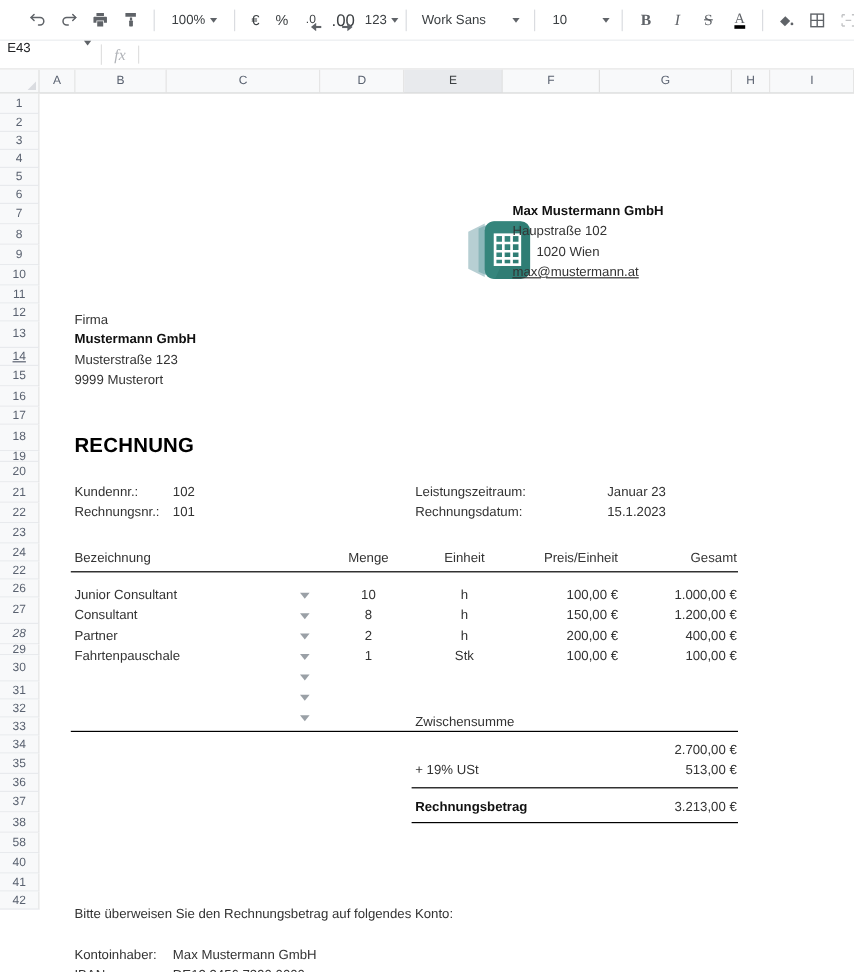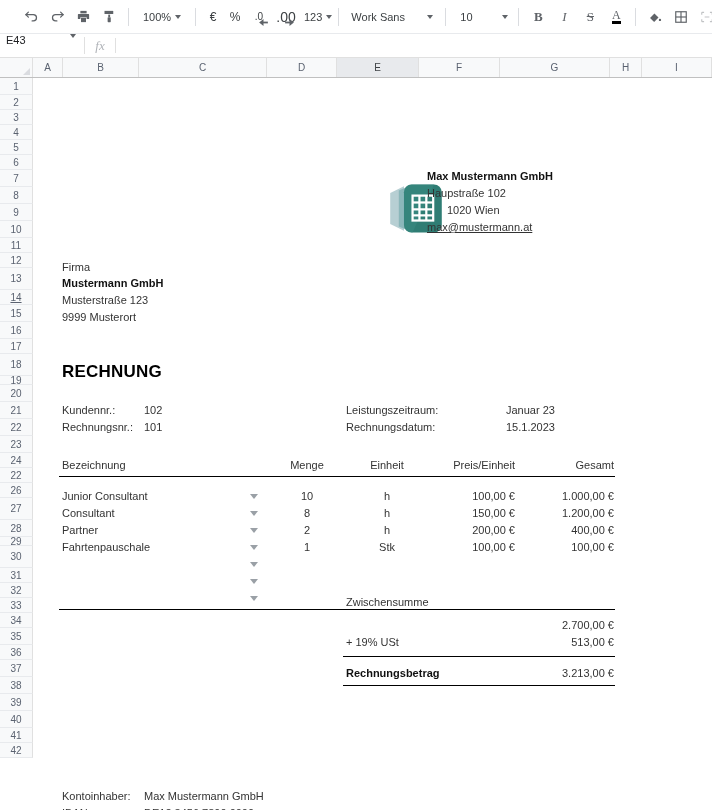--- a/index.html
+++ b/index.html
@@ -351,32 +351,32 @@
         <div class="rh" style="height: 22px;">18</div>
         <div class="rh" style="height: 9px;">19</div>
         <div class="rh" style="height: 17px;">20</div>
         <div class="rh" style="height: 17px;">21</div>
         <div class="rh" style="height: 17px;">22</div>
         <div class="rh" style="height: 17px; text-align: right;">23</div>
         <div class="rh" style="height: 15px;">24</div>
         <div class="rh" style="height: 15px;">22</div>
         <div class="rh" style="height: 15px;">26</div>
         <div class="rh" style="height: 22px;">27</div>
-        <div class="rh" style="height: 17px;">28</div>
+        <div class="rh" style="height: 17px; font-style: italic;">28</div>
         <div class="rh" style="height: 9px;">29</div>
         <div class="rh" style="height: 22px;">30</div>
         <div class="rh" style="height: 15px;">31</div>
         <div class="rh" style="height: 15px;">32</div>
         <div class="rh" style="height: 15px;">33</div>
         <div class="rh" style="height: 15px;">34</div>
         <div class="rh" style="height: 17px;">35</div>
         <div class="rh" style="height: 15px;">36</div>
         <div class="rh" style="height: 17px;">37</div>
         <div class="rh" style="height: 17px;">38</div>
-        <div class="rh" style="height: 17px;">39</div>
+        <div class="rh" style="height: 17px;">58</div>
         <div class="rh" style="height: 17px;">40</div>
         <div class="rh" style="height: 15px;">41</div>
         <div class="rh" style="height: 15px;">42</div>
       </div>
     <div id="sheet">
 
       <div id="doc">
 
         <svg id="logo" viewBox="0 0 72 64">
           <path d="M6 14 L22 6 L22 58 L6 50 Z" fill="#9fbfc4" opacity="0.75"></path>
@@ -457,20 +457,21 @@
 
         <div class="abs" style="left:313px; top:518px;">Zwischensumme</div>
         <div class="abs r" style="left:466px; top:541px; width:115px;">2.700,00 €</div>
         <div class="abs" style="left:313px; top:558px;">+ 19% USt</div>
         <div class="abs r" style="left:466px; top:558px; width:115px;">513,00 €</div>
         <div class="hr" style="left:310px; top:578px; width:272px;"></div>
         <div class="abs b" style="left:313px; top:589px;">Rechnungsbetrag</div>
         <div class="abs r" style="left:466px; top:589px; width:115px;">3.213,00 €</div>
         <div class="hr" style="left:310px; top:607px; width:272px;"></div>
 
+        <div class="abs" style="left:29px; top:678px;">Bitte überweisen Sie den Rechnungsbetrag auf folgendes Konto:</div>
 
         <div class="abs" style="left:29px;  top:712px;">Kontoinhaber:</div>
         <div class="abs" style="left:111px; top:712px;">Max Mustermann GmbH</div>
         <div class="abs" style="left:29px;  top:729px;">IBAN:</div>
         <div class="abs" style="left:111px; top:729px;">DE12 3456 7890 0000</div>
 
       </div>
 
     </div>
   </div>

